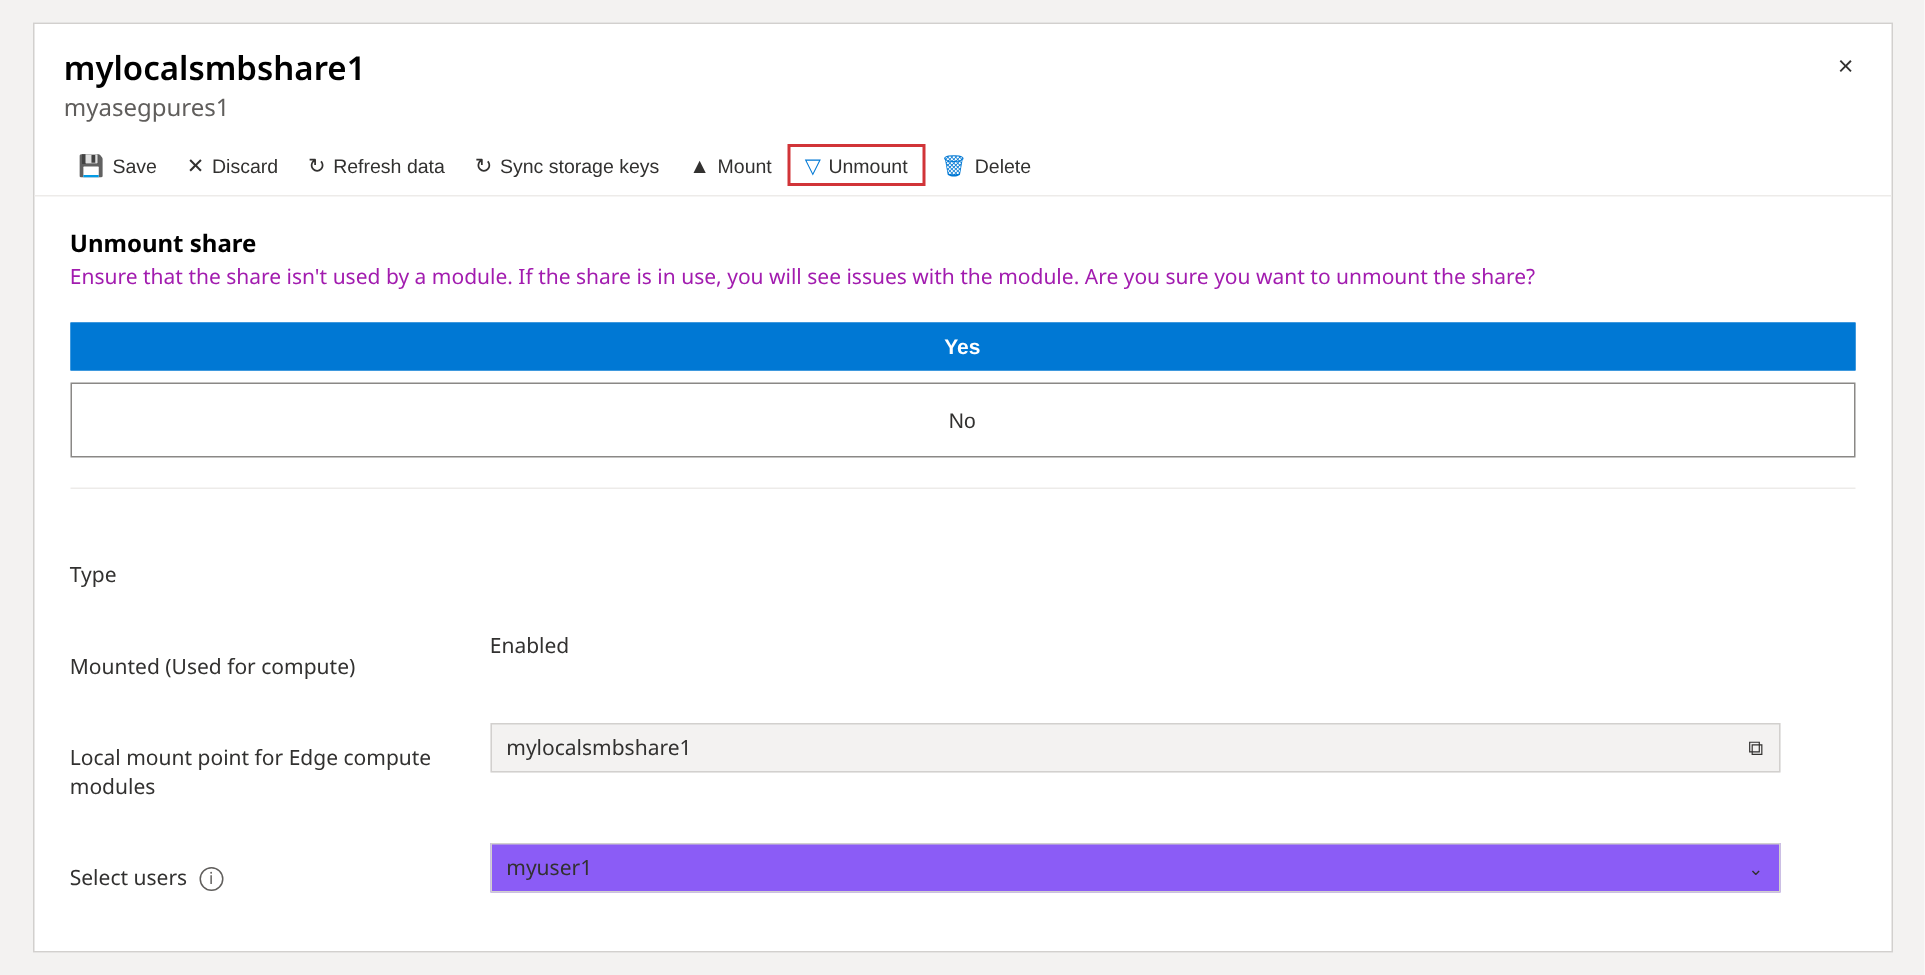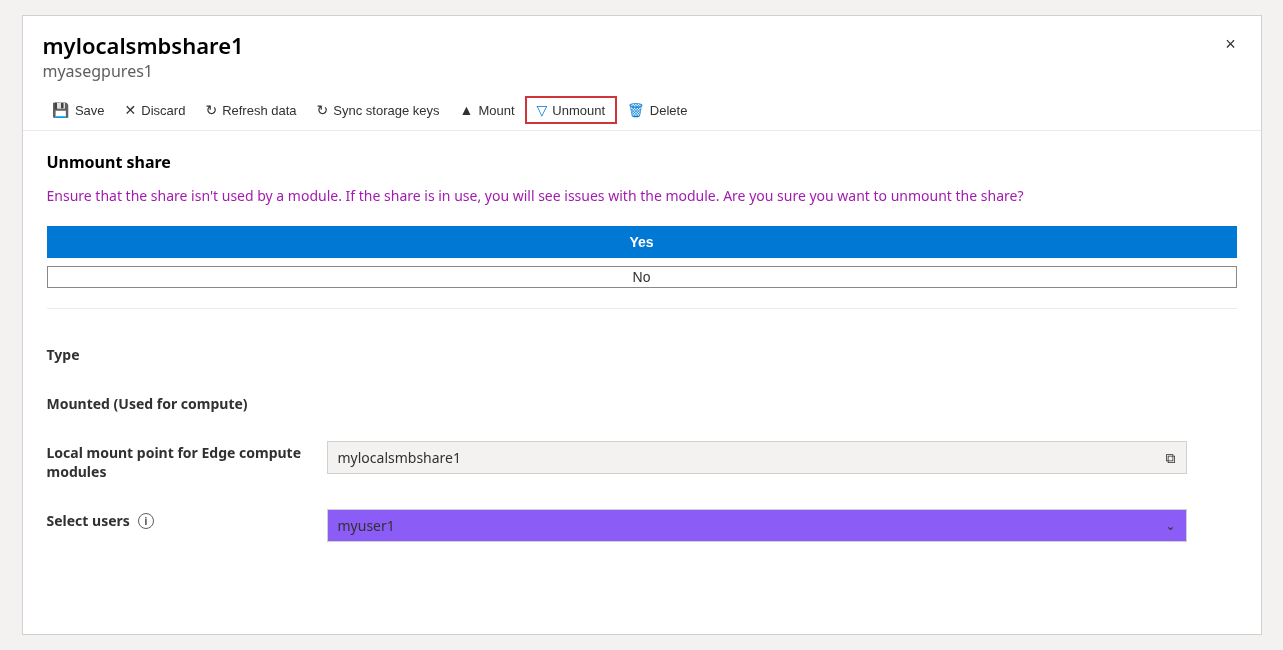--- a/index.html
+++ b/index.html
@@ -84,21 +84,21 @@
     }
     .unmount-section {
       border-bottom: 1px solid #edebe9;
       padding-bottom: 20px;
       margin-bottom: 0;
     }
     .unmount-title {
       font-size: 16px;
       font-weight: 700;
       color: #000;
-      margin-bottom: 12px;
+      margin-bottom: 1px;
     }
     .unmount-desc {
       font-size: 14px;
       color: #a21caf;
       line-height: 1.5;
       max-width: 1100px;
     }
     .unmount-actions {
       display: flex;
       gap: 8px;
@@ -112,41 +112,42 @@
       padding: 6px 28px;
       font-size: 14px;
       font-weight: 600;
       cursor: pointer;
       min-width: 80px;
     }
     .btn-no {
       background: #fff;
       color: #323130;
       border: 1px solid #8a8886;
-      padding: 2px 28px;
+      padding: 16px 28px;
       font-size: 14px;
       cursor: pointer;
       min-width: 80px;
     }
     .fields-section {
       padding-top: 20px;
     }
     .field-row {
       display: flex;
       align-items: flex-start;
       padding: 14px 0;
       border-bottom: none;
     }
     .field-label {
       width: 280px;
       font-size: 14px;
-      font-weight: 700;
+      font-weight: 400;
       color: #323130;
       flex-shrink: 0;
       padding-top: 2px;
+      margin-top: 12px;
     }
     .field-value {
       font-size: 14px;
       color: #323130;
       flex: 1;
     }
     .field-input {
       display: flex;
       align-items: center;
       background: #f3f2f1;
@@ -262,20 +263,21 @@
       <div class="field-row">
         <div class="field-label">
           <span>Type</span>
         </div>
       </div>
 
       <div class="field-row">
         <div class="field-label">
           <span>Mounted (Used for compute)</span>
         </div>
+        <div class="field-value">Enabled</div>
       </div>
 
       <div class="field-row">
         <div class="field-label">
           <span>Local mount point for Edge compute modules</span>
         </div>
         <div class="field-value">
           <div class="field-input">
             <span class="field-input-text">mylocalsmbshare1</span>
             <span class="copy-icon">⧉</span>

